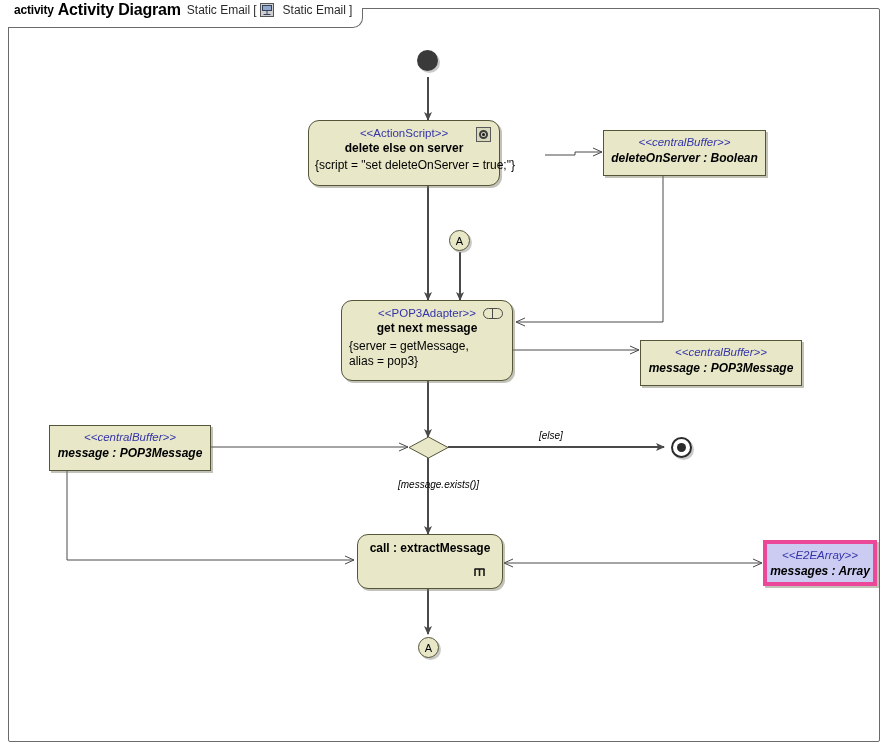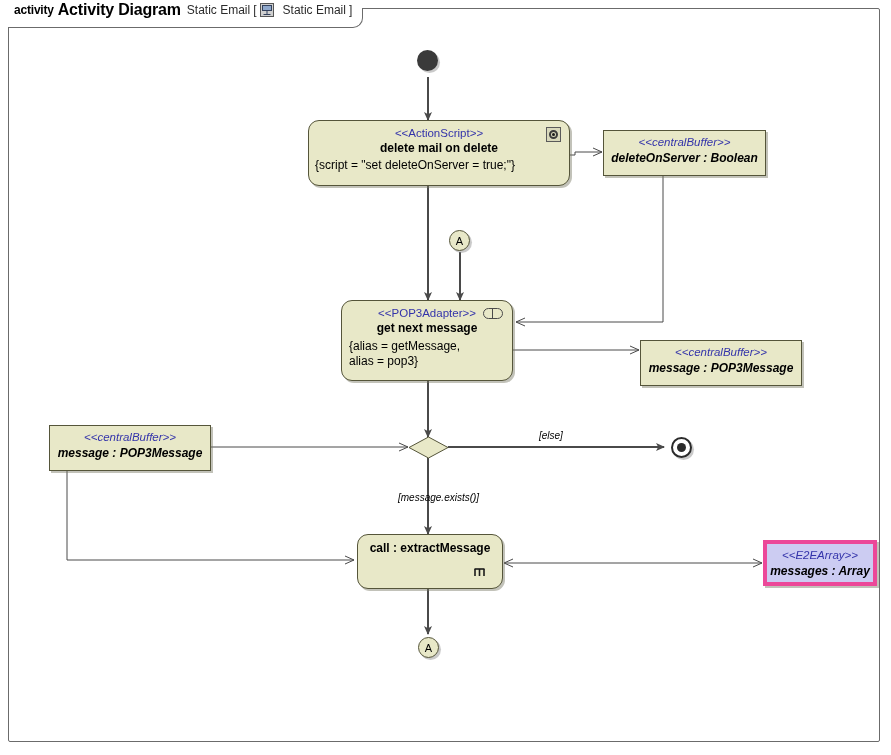--- a/index.html
+++ b/index.html
@@ -276,43 +276,43 @@
 
     <path d="M 67,455 L 67,560 L 354,560" fill="none" stroke="#4a4a4a" stroke-width="1" marker-end="url(#arrowOpen)"></path>
 
     <line x1="504" y1="563" x2="762" y2="563" stroke="#4a4a4a" stroke-width="1" marker-end="url(#arrowOpen)" marker-start="url(#arrowOpenStart)"></line>
 
     <line x1="428" y1="589" x2="428" y2="634" stroke="#4a4a4a" stroke-width="2" marker-end="url(#arrowFilled)"></line>
   </svg>
 
   <div class="initial-node" style="left:417px; top:50px;"></div>
 
-  <div class="node rounded" style="left:308px; top:120px; width:262px; height:66px;">
+  <div class="node rounded" style="left:308px; top:120px; width:192px; height:66px;">
     <div class="stereo" style="margin-top:5px;">&lt;&lt;ActionScript&gt;&gt;</div>
-    <div class="nodename" style="margin-top:1px;">delete mail on delete</div>
+    <div class="nodename" style="margin-top:1px;">delete else on server</div>
     <div class="body-line" style="margin-top:2px; padding-left:6px;">{script = "set deleteOnServer = true;"}</div>
     <div class="icon-box" style="right:8px; top:6px;">
       <div class="inner-c"></div>
       <div class="inner-dot"></div>
     </div>
   </div>
 
   <div class="node rect" style="left:603px; top:130px; width:163px; height:46px;">
     <div class="stereo" style="margin-top:4px;">&lt;&lt;centralBuffer&gt;&gt;</div>
     <div class="nodename" style="margin-top:2px;">deleteOnServer : Boolean</div>
   </div>
 
   <div class="connector-node" style="left:449px; top:230px;">
     <span>A</span>
   </div>
 
   <div class="node rounded" style="left:341px; top:300px; width:172px; height:81px;">
     <div class="stereo" style="margin-top:5px;">&lt;&lt;POP3Adapter&gt;&gt;</div>
     <div class="nodename" style="margin-top:1px;">get next message</div>
-    <div class="body-line" style="margin-top:3px; padding-left:7px;">{alias = getMessage,</div>
+    <div class="body-line" style="margin-top:3px; padding-left:7px;">{server = getMessage,</div>
     <div class="body-line" style="padding-left:7px;">alias = pop3}</div>
     <div class="pin-icon" style="right:9px; top:7px;"></div>
   </div>
 
   <div class="node rect" style="left:640px; top:340px; width:162px; height:46px;">
     <div class="stereo" style="margin-top:4px;">&lt;&lt;centralBuffer&gt;&gt;</div>
     <div class="nodename" style="margin-top:2px;">message : POP3Message</div>
   </div>
 
   <div class="node rect" style="left:49px; top:425px; width:162px; height:46px;">
@@ -322,21 +322,21 @@
 
   <div style="position:absolute; left:408px; top:436px; width:41px; height:23px;">
     <svg width="41" height="23" viewBox="0 0 41 23">
       <polygon points="20.5,1 40,11.5 20.5,22 1,11.5" fill="#e8e8c8" stroke="#55553a" stroke-width="1"></polygon>
     </svg>
   </div>
 
   <div class="final-node" style="left:671px; top:437px;"></div>
 
   <div class="edge-label" style="left:539px; top:430px;">[else]</div>
-  <div class="edge-label" style="left:398px; top:492px;">[message.exists()]</div>
+  <div class="edge-label" style="left:398px; top:479px;">[message.exists()]</div>
 
   <div class="node rounded" style="left:357px; top:534px; width:146px; height:55px;">
     <div class="nodename" style="margin-top:6px;">call : extractMessage</div>
     <div class="rake" style="right:16px; bottom:11px;">
       <svg width="13" height="12" viewBox="0 0 13 12">
         <line x1="1.5" y1="4" x2="11.5" y2="4" stroke="#1a1a1a" stroke-width="1.6"></line>
         <line x1="2" y1="4" x2="2" y2="11" stroke="#1a1a1a" stroke-width="1.6"></line>
         <line x1="6.5" y1="4" x2="6.5" y2="11" stroke="#1a1a1a" stroke-width="1.6"></line>
         <line x1="11" y1="4" x2="11" y2="11" stroke="#1a1a1a" stroke-width="1.6"></line>
       </svg>

